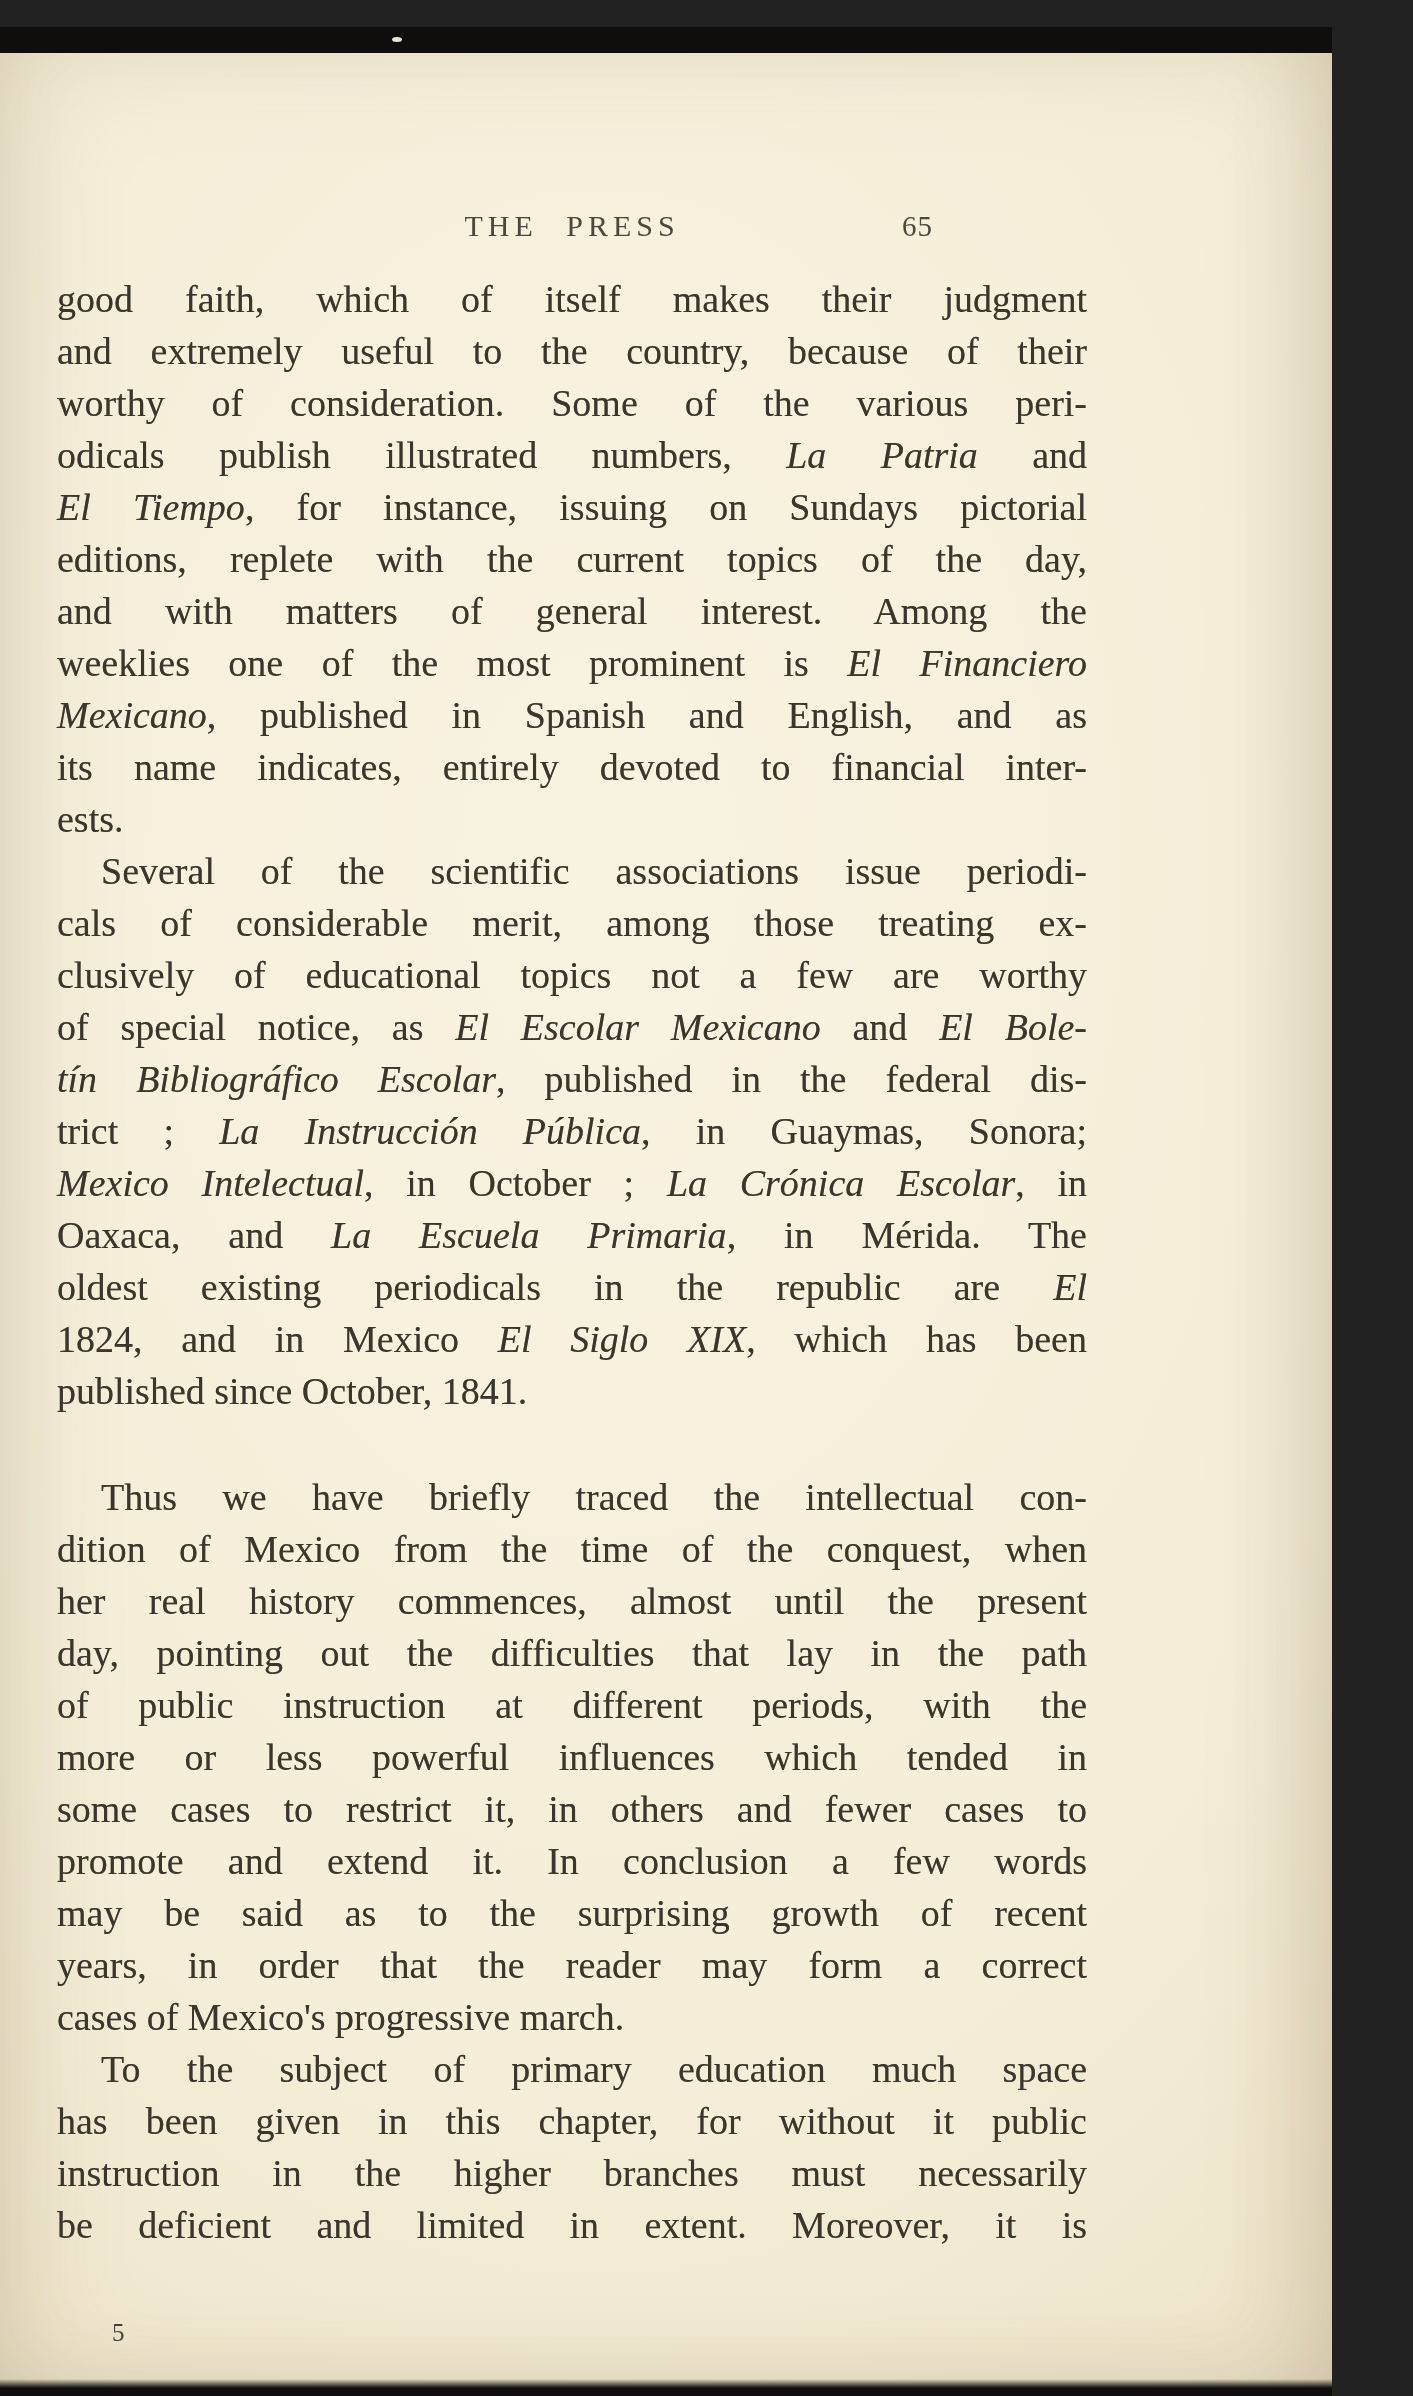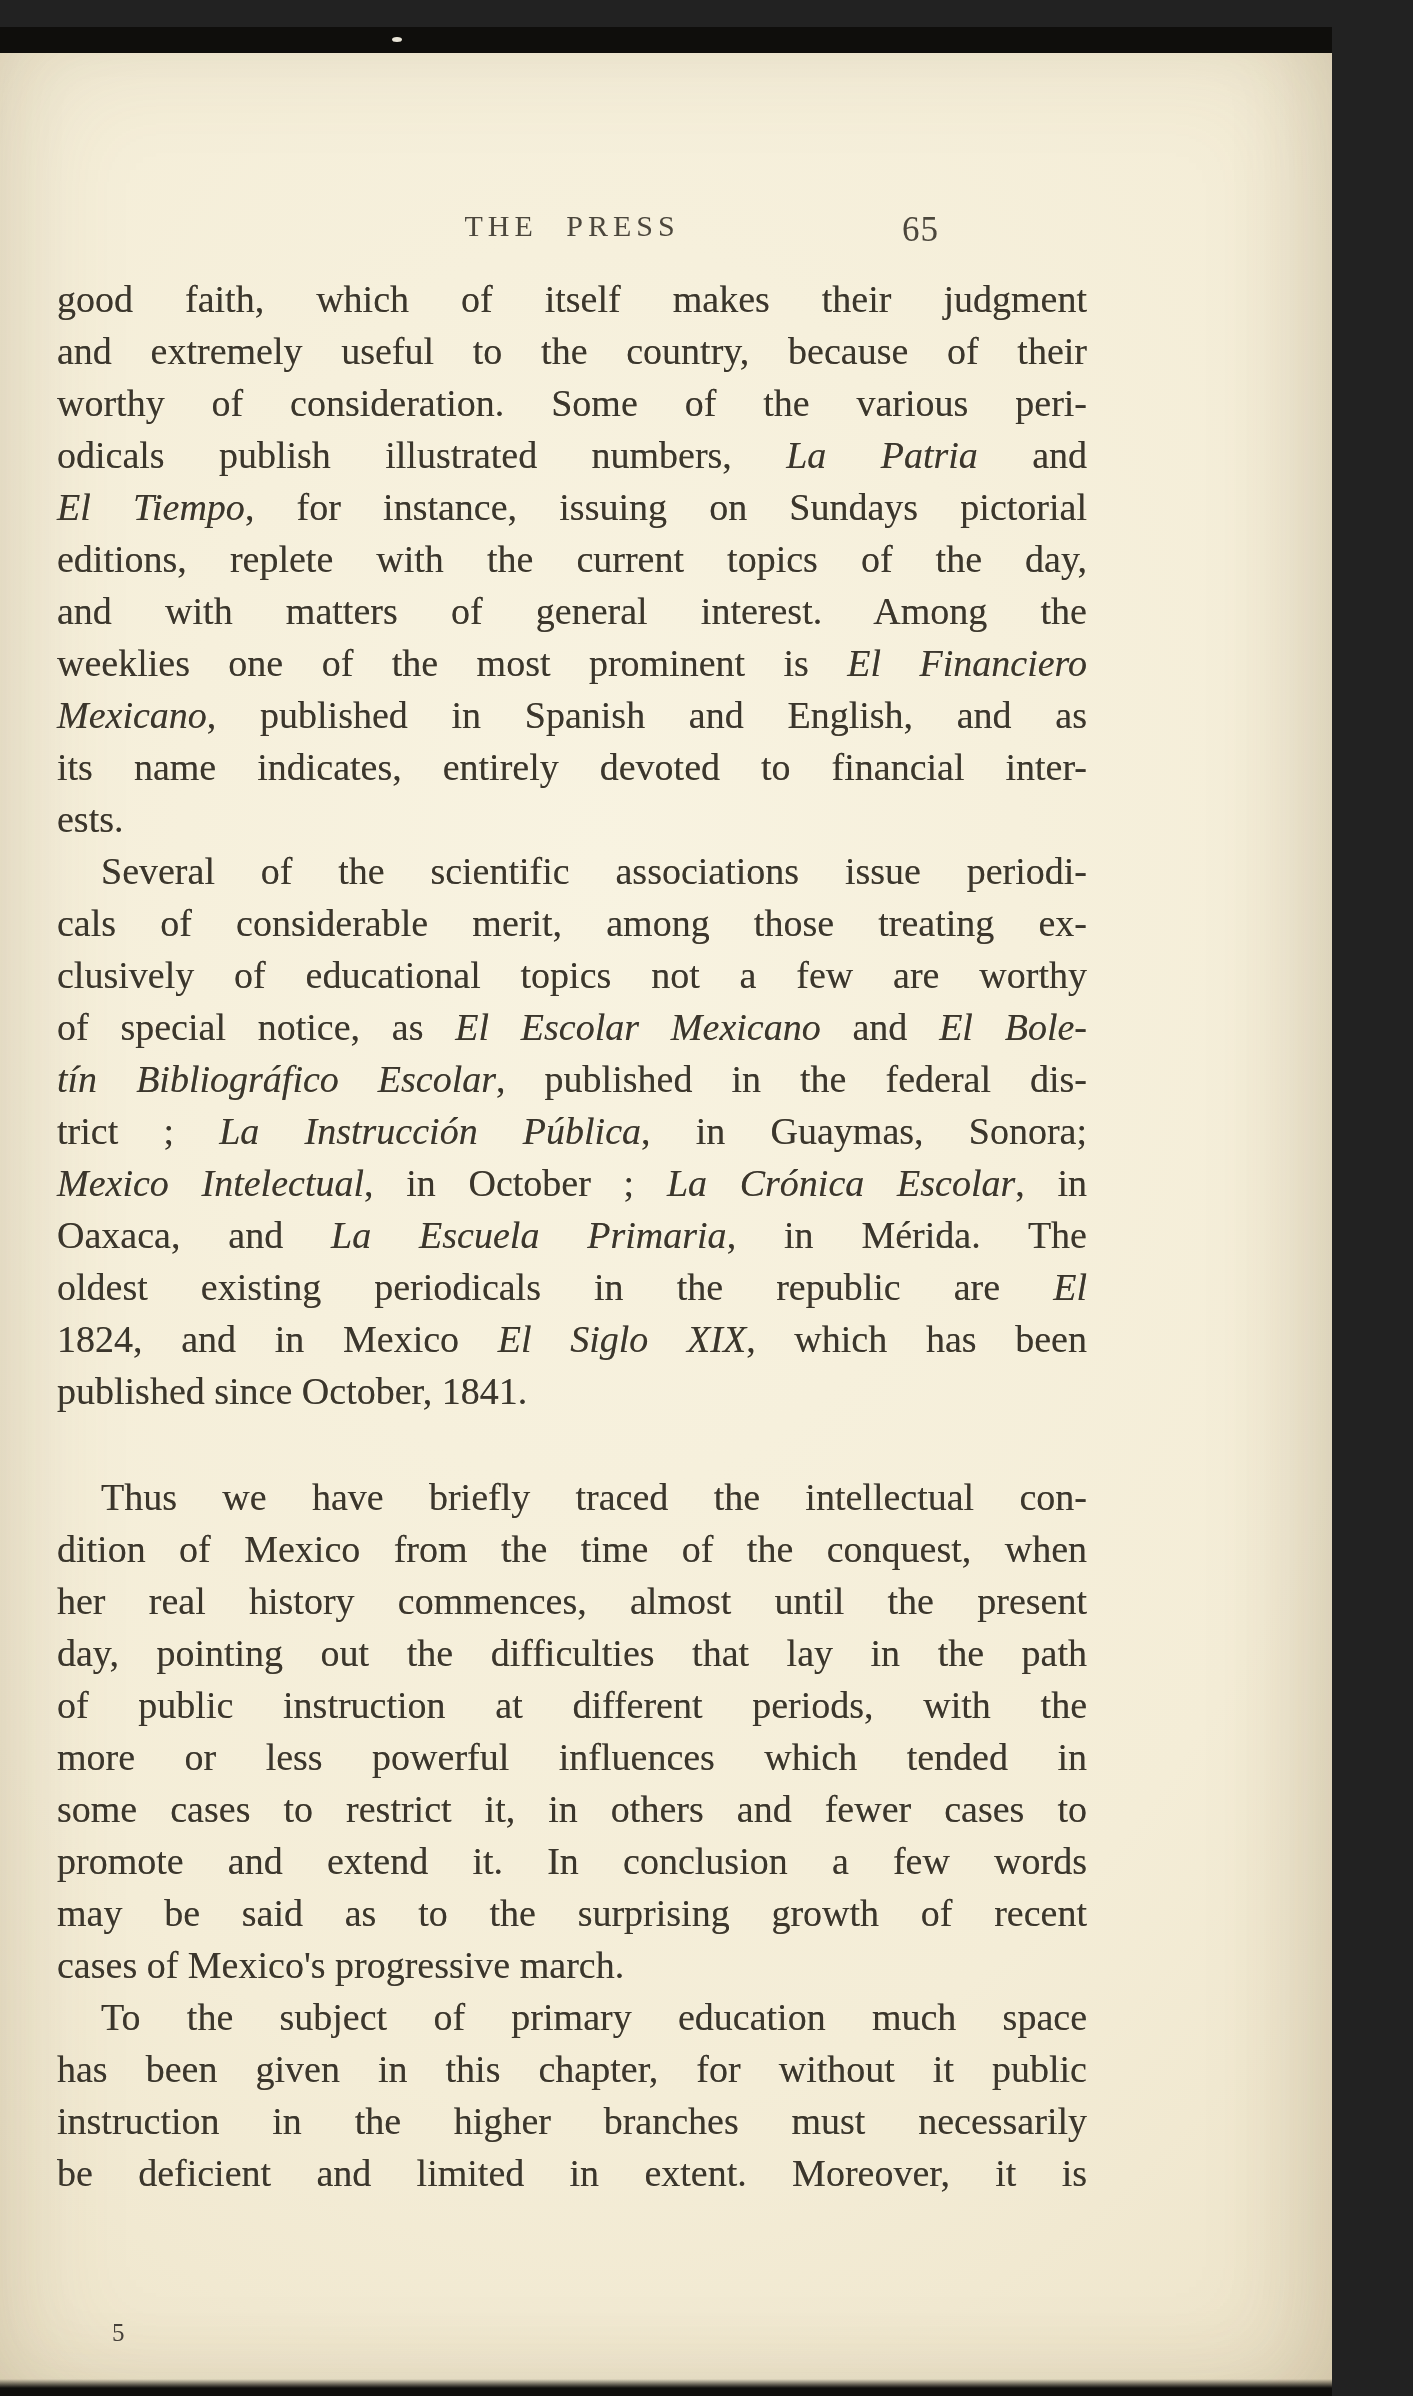--- a/index.html
+++ b/index.html
@@ -56,21 +56,21 @@
     color: #4c473d;
   }
   .running-title {
     text-align: center;
     letter-spacing: 5px;
     word-spacing: 16px;
   }
   .folio {
     position: absolute;
     left: 845px; top: 1px;
-    font-size: 35px;
+    font-size: 29px;
     letter-spacing: 1px;
   }
   
   .body-text {
     position: absolute;
     left: 57px; top: 246px;
     width: 1030px;
     font-size: 38px;
     line-height: 52px;
     text-shadow: 0 0 0.6px rgba(59, 54, 44, 0.55);
@@ -133,20 +133,21 @@
       <div class="paragraph space-before">
         <div class="line just indent"><span>Thus we have briefly traced the intellectual con-</span></div>
         <div class="line just"><span>dition of Mexico from the time of the conquest, when</span></div>
         <div class="line just"><span>her real history commences, almost until the present</span></div>
         <div class="line just"><span>day, pointing out the difficulties that lay in the path</span></div>
         <div class="line just"><span>of public instruction at different periods, with the</span></div>
         <div class="line just"><span>more or less powerful influences which tended in</span></div>
         <div class="line just"><span>some cases to restrict it, in others and fewer cases to</span></div>
         <div class="line just"><span>promote and extend it. In conclusion a few words</span></div>
         <div class="line just"><span>may be said as to the surprising growth of recent</span></div>
+        <div class="line just"><span>years, in order that the reader may form a correct</span></div>
         <div class="line end"><span>cases of Mexico's progressive march.</span></div>
       </div>
       <div class="paragraph">
         <div class="line just indent"><span>To the subject of primary education much space</span></div>
         <div class="line just"><span>has been given in this chapter, for without it public</span></div>
         <div class="line just"><span>instruction in the higher branches must necessarily</span></div>
         <div class="line just"><span>be deficient and limited in extent. Moreover, it is</span></div>
       </div>
     </div>
 

